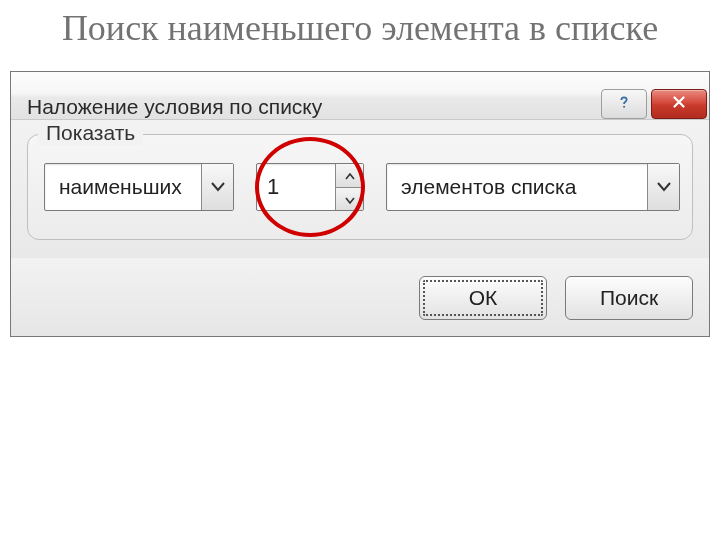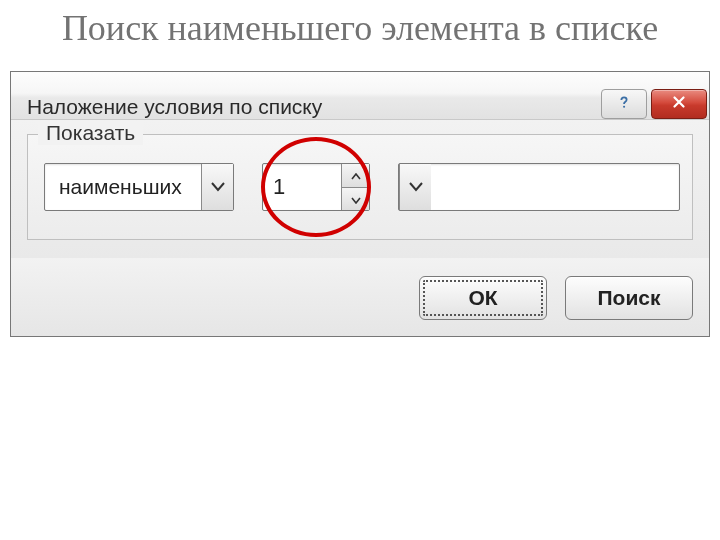--- a/index.html
+++ b/index.html
@@ -78,37 +78,37 @@
     
     .client {
       padding: 14px 16px 18px 16px;
       background: linear-gradient(#f2f2f2,#e9e9e9);
     }
 
     
     .groupbox {
       position: relative;
       border: 1px solid #bfbfbf;
-      border-radius: 0;
+      border-radius: 12px;
       padding: 28px 12px 28px 16px;
       background: linear-gradient(#f6f6f6,#ececec);
     }
     .groupbox-label {
       position: absolute;
       top: -14px;
       left: 10px;
       background: linear-gradient(#f2f2f2,#f2f2f2);
       padding: 0 8px;
       font-size: 21px;
       color: #333;
     }
     .row {
       display: flex;
       align-items: center;
-      gap: 28px;
+      gap: 22px;
     }
 
     
     .combo {
       display: flex;
       align-items: stretch;
       height: 48px;
       background: #fff;
       border: 1px solid #7a7a7a;
       border-radius: 2px;
@@ -201,21 +201,20 @@
       border: 1px solid #7a7a7a;
       border-radius: 6px;
       background: linear-gradient(#fdfdfd,#e2e2e2);
       font-size: 21px;
       color: #222;
       display: flex;
       align-items: center;
       justify-content: center;
       box-shadow: inset 0 1px 0 rgba(255,255,255,0.7);
       padding: 0 18px;
-      font-weight: bold;
     }
     .btn.ok {
       outline: 2px dotted #555;
       outline-offset: -6px;
     }
   </style>
 </head>
 <body>
 
 <h1 class="slide-title">Поиск наименьшего элемента в списке</h1>
@@ -276,20 +275,21 @@
                       <path d="M1 1l4 5 4-5" fill="none" stroke="#333" stroke-width="1.6"></path>
                     </svg>
                 </span>
               </div>
             </div>
           </div>
           <div class="highlight-circle"></div>
         </div>
 
         <div class="combo unit">
+          <div class="combo-text">элементов списка</div>
           <div class="combo-btn">
             <span>
               <svg viewBox="0 0 14 10">
                   <path d="M1 1l6 7 6-7" fill="none" stroke="#333" stroke-width="2"></path>
                 </svg>
             </span>
           </div>
         </div>
 
       </div>

